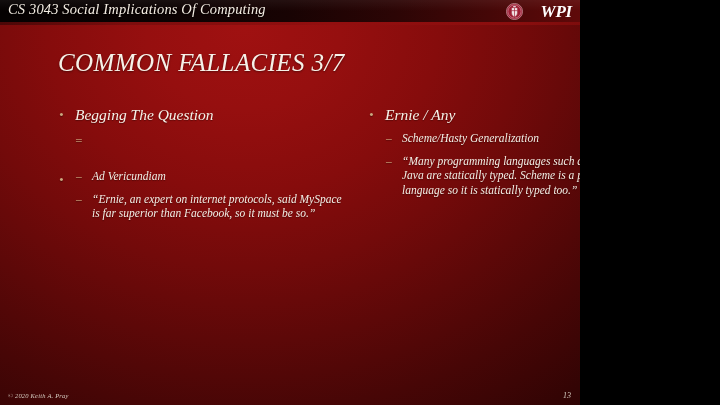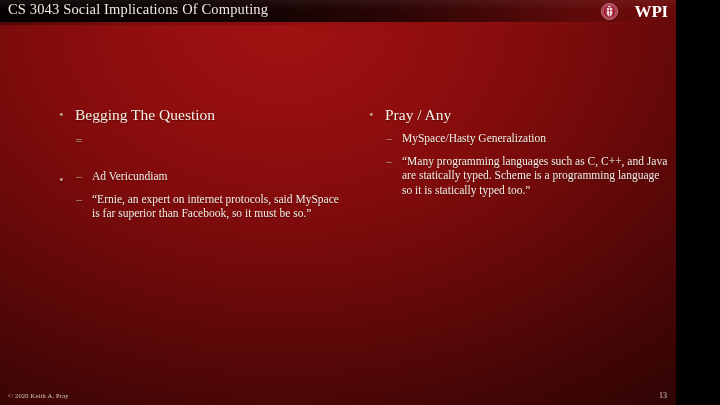--- a/index.html
+++ b/index.html
@@ -2,35 +2,36 @@
 <html><head>
 <meta charset="utf-8">
 <style>
   html, body {
     margin: 0;
     padding: 0;
     background: #000;
   }
   .slide {
     position: relative;
-    width: 676px;
+    width: 580px;
     height: 405px;
     overflow: hidden;
     font-family: "Liberation Serif", "DejaVu Serif", serif;
     background-color: #2e0404;
     background-image:
       radial-gradient(ellipse 105% 130% at 42% 6%,
         #a01111 0%,
         #960f0f 16%,
         #860c0c 32%,
         #730a0a 46%,
         #5d0808 60%,
         #470606 74%,
         #330404 88%,
         #240303 100%);
+    font-style: italic;
     -webkit-font-smoothing: antialiased;
   }
 
   
   .header-bar {
     position: absolute;
     left: 0; top: 0;
     width: 720px;
     height: 22px;
     background-image: linear-gradient(to right,
@@ -202,20 +203,21 @@
       <circle cx="20" cy="20" r="19" fill="none" stroke="#d9b9bf" stroke-width="1.4"></circle>
       <circle cx="20" cy="20" r="15.5" fill="none" stroke="#e8d2d6" stroke-width="1"></circle>
       <path d="M13 11 H27 V23 Q27 30 20 33 Q13 30 13 23 Z" fill="#f2e4e6" stroke="#8c1628" stroke-width="1"></path>
       <path d="M20 11 V33" stroke="#9e1c33" stroke-width="1.6"></path>
       <path d="M13 18 H27" stroke="#9e1c33" stroke-width="1.6"></path>
       <rect x="16.5" y="6.5" width="7" height="4" rx="1" fill="#f2e4e6" stroke="#8c1628" stroke-width="0.8"></rect>
     </svg>
     <span class="wpi-word">WPI</span>
   </div>
 
+  <div class="slide-title">COMMON FALLACIES 3/7</div>
 
   <div class="columns">
 
     <div class="col col-left">
 
       <div class="block spacer-after">
         <div class="l1">
           <span class="bullet">•</span>
           <span>Begging The Question</span>
         </div>
@@ -241,25 +243,25 @@
         </div>
       </div>
 
     </div>
 
     <div class="col col-right">
 
       <div class="block">
         <div class="l1">
           <span class="bullet">•</span>
-          <span>Pray / Any</span>
-        </div>
-        <div class="l2">
-          <span class="dash">–</span>
-          <span>MySpace/Hasty Generalization</span>
+          <span>Ernie / Any</span>
+        </div>
+        <div class="l2">
+          <span class="dash">–</span>
+          <span>Scheme/Hasty Generalization</span>
         </div>
         <div class="l2">
           <span class="dash">–</span>
           <span>“Many programming languages such as C, C++, and Java are statically typed. Scheme is a programming language so it is statically typed too.”</span>
         </div>
       </div>
 
     </div>
 
   </div>

